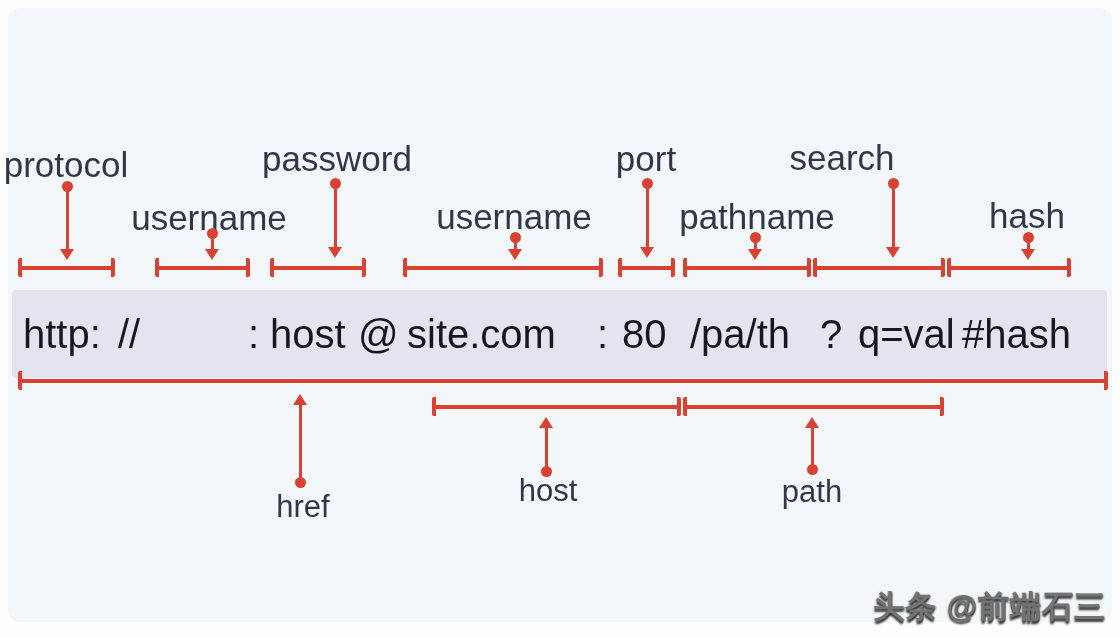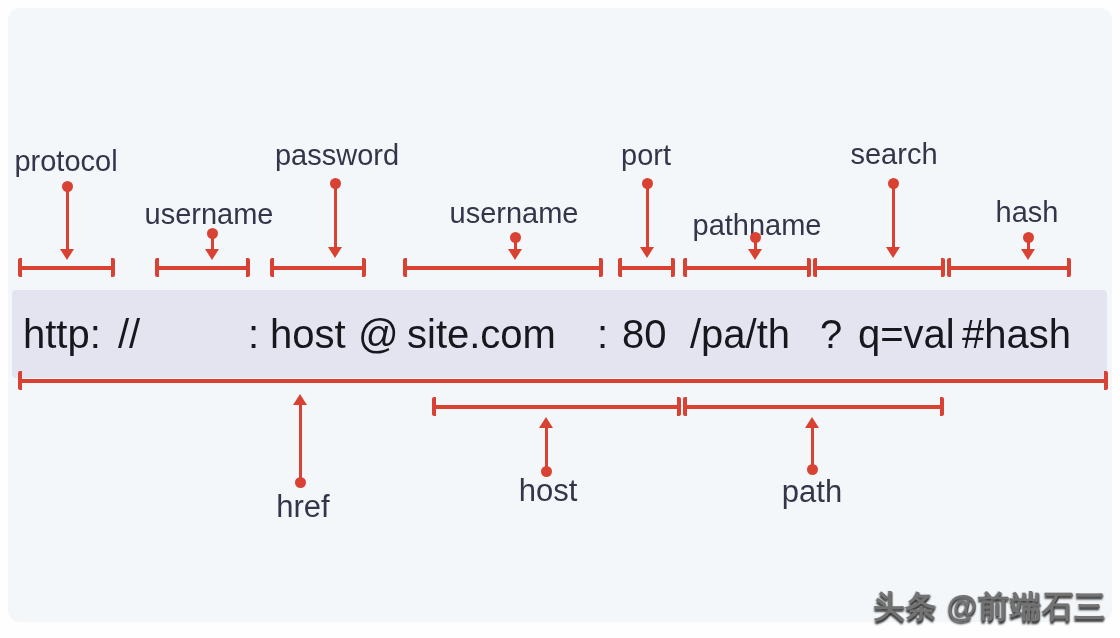--- a/index.html
+++ b/index.html
@@ -14,21 +14,21 @@
     position:relative;width:1120px;height:638px;overflow:hidden;
     font-family:"Liberation Sans",sans-serif;background:#fefefe;
   }
   .panel{
     position:absolute;left:8px;top:8px;width:1104px;height:614px;
     background:var(--panel-bg);border-radius:12px;
   }
   
   .lbl{
     position:absolute;transform:translateX(-50%);
-    font-size:29px;color:var(--label-dark);white-space:nowrap;line-height:1.1;
+    font-size:35px;color:var(--label-dark);white-space:nowrap;line-height:1.1;
   }
   .lbl.bottom{font-size:31px;text-align:right;}
   
   .bracket{
     position:absolute;height:19px;
     border-left:4px solid var(--accent-red);
     border-right:4px solid var(--accent-red);
     background:linear-gradient(var(--accent-red),var(--accent-red)) center/100% 4px no-repeat;
     border-radius:2px;
   }
@@ -62,22 +62,22 @@
 <body>
 
 <div class="canvas">
   <div class="panel"></div>
 
   <span class="lbl" style="left:66px;top:146px">protocol</span>
   <span class="lbl" style="left:209px;top:199px">username</span>
   <span class="lbl" style="left:337px;top:140px">password</span>
   <span class="lbl" style="left:514px;top:198px">username</span>
   <span class="lbl" style="left:646px;top:140px">port</span>
-  <span class="lbl" style="left:757px;top:210px">pathname</span>
-  <span class="lbl" style="left:894px;top:139px">search</span>
+  <span class="lbl" style="left:757px;top:198px">pathname</span>
+  <span class="lbl" style="left:842px;top:139px">search</span>
   <span class="lbl" style="left:1027px;top:197px">hash</span>
 
   <div class="arrow down" style="left:67px;top:181px;height:79px">
       <span class="dot"></span>
       <span class="stem"></span>
       <span class="head"></span>
     </div>
   <div class="arrow down" style="left:212px;top:228px;height:32px">
       <span class="dot"></span>
       <span class="stem"></span>

